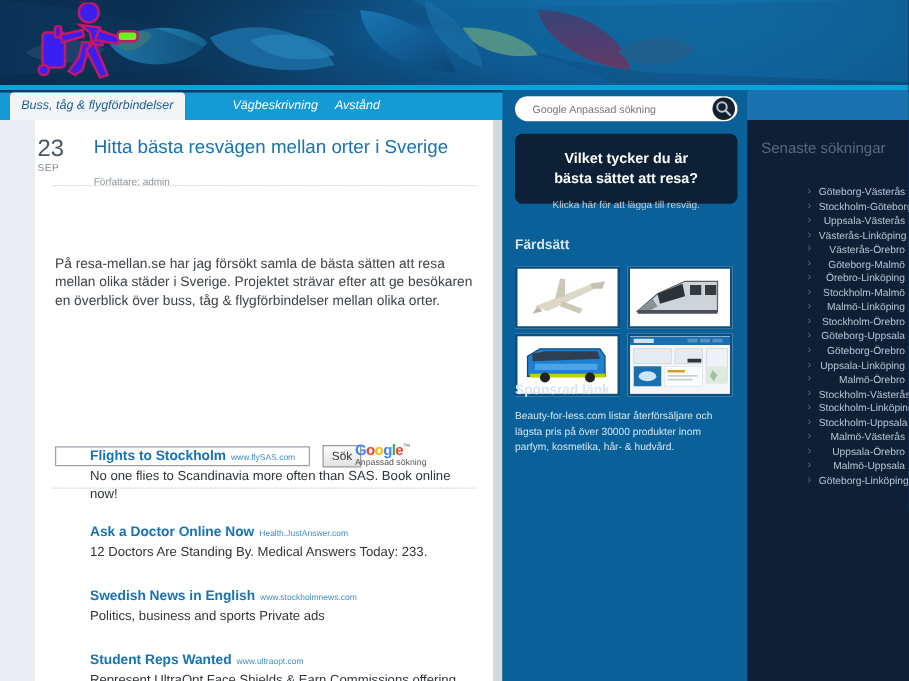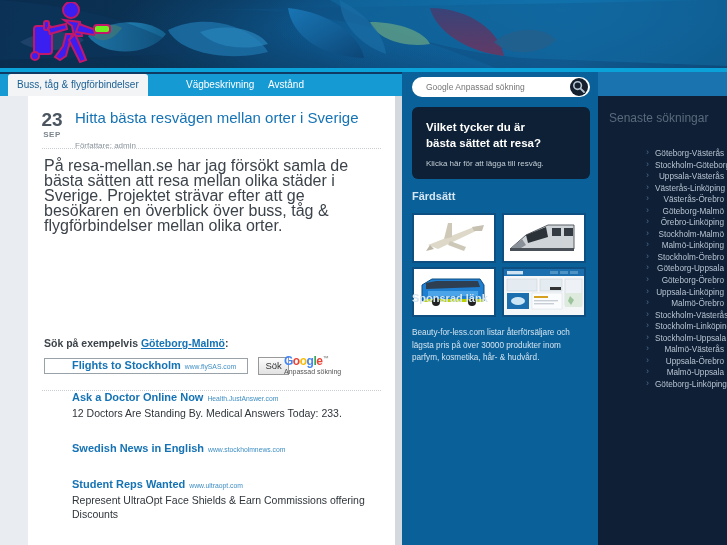--- a/index.html
+++ b/index.html
@@ -24,20 +24,21 @@
   .accentbar {
     position:absolute; left:0; top:68px; width:727px; height:6px;
     background:#0aa2d9;
   }
   .logo { position:absolute; left:22px; top:2px; width:112px; height:66px; }
 
   
   .tabbar {
     position:absolute; left:0; top:74px; width:727px; height:22px;
     background:#169ad4;
+    font-style:italic;
   }
   .tab {
     position:absolute; top:0; height:22px; line-height:22px;
     font-size:10px; color:#ffffff; white-space:nowrap; cursor:pointer;
   }
   .tab.active {
     background:#f2f4f6; color:#1a5f93;
     border-radius:3px 3px 0 0;
     padding:0 9px; left:8px; font-weight:400;
   }
@@ -65,39 +66,39 @@
     position:absolute; left:598px; top:96px; width:129px; height:449px;
     background:#0f1f35;
   }
   .right-col-top {
     position:absolute; left:598px; top:72px; width:129px; height:24px;
     background:#1a72ae;
   }
 
   
   .datebox {
-    position:absolute; left:2px; top:14px; width:44px; text-align:center;font-weight:bold;
+    position:absolute; left:2px; top:14px; width:44px; text-align:left;
   }
   .date-day { font-size:19px; color:#4a5560; line-height:20px; }
   .date-mon { font-size:8px; color:#7b858e; letter-spacing:.5px; }
   .post-title {
     position:absolute; left:47px; top:12px; right:14px;
     font-size:15px; color:#1573b5; line-height:19px; cursor:pointer;
   }
   .post-meta {
     position:absolute; left:47px; top:33px;
     font-size:8px; color:#8b949c;margin-top:12px;
   }
   .divider {
     position:absolute; left:14px; right:14px; height:0;
     border-top:1px dotted #c9ced3;
   }
   .body-text {
     position:absolute; left:16px; right:16px;
-    font-size:16px; color:#3c434a; line-height:15px;
+    font-size:11px; color:#3c434a; line-height:15px;margin-top:46px;
   }
   .para2 { }
   .hint {
     position:absolute; left:16px; top:241px;
     font-size:10.5px; color:#3c434a; font-weight:bold;
   }
   .hint a { color:#1573b5; }
   .searchrow { position:absolute; left:16px; top:260px; }
   .search-input {
     width:204px; height:16px; border:1px solid #9aa2a9;
@@ -136,22 +137,22 @@
   .gsearch-input {
     position:absolute; left:12px; top:0; width:140px; height:20px;
     border:0; outline:0; background:transparent;
     font-size:8.5px; color:#444; font-family:"Liberation Sans", sans-serif;
   }
   .gsearch-btn {
     position:absolute; right:2px; top:1px; width:18px; height:18px;
     border-radius:50%; background:#14202e; cursor:pointer;
   }
   .promo {
-    position:absolute; left:10px; top:35px; width:178px; height:72px;
-    background:#0d2035; border-radius:6px; padding:12px 14px;
+    position:absolute; left:10px; top:35px; width:178px; height:56px;
+    background:#0d2035; border-radius:6px; padding:12px 14px;text-align:center;
   }
   .promo-h {
     font-size:11.5px; font-weight:bold; color:#ffffff; line-height:16px;
   }
   .promo-s { font-size:8px; color:#c4cdd6; margin-top:8px; }
   .mid-h {
     position:absolute; left:10px; font-size:11px; color:#d6e6f2; font-weight:bold;
   }
   .thumbs { position:absolute; left:10px; top:141px; width:178px; }
   .thumb {
@@ -248,44 +249,45 @@
       <div class="date-mon">SEP</div>
     </div>
 
     <div class="post-title">Hitta bästa resvägen mellan orter i Sverige</div>
     <div class="post-meta">Författare: admin</div>
 
     <div class="divider" style="top:52px"></div>
 
     <div class="body-text" style="top:62px">På resa-mellan.se har jag försökt samla de bästa sätten att resa mellan olika städer i Sverige. Projektet strävar efter att ge besökaren en överblick över buss, tåg &amp; flygförbindelser mellan olika orter.</div>
 
-    <div class="hint"><span>Sök på exempelvis </span><a href="#">Göteborg-Malmö</a><span>:</span></div>
 
     <div class="searchrow">
       <input class="search-input" type="text" value="" style="">
       <button class="search-btn">Sök</button>
     </div>
 
     <div class="gbrand">
       <div class="gword"><span class="b">G</span><span class="r">o</span><span class="y">o</span><span class="b">g</span><span class="g">l</span><span class="r">e</span><span class="tm">™</span></div>
       <div class="gsub">Anpassad sökning</div>
     </div>
 
     <div class="divider" style="top:294px"></div>
 
     <div class="ads">
       <div class="ad">
         <span class="ad-title">Flights to Stockholm</span><span class="ad-url">www.flySAS.com</span>
+        <div class="ad-desc">No one flies to Scandinavia more often than SAS. Book online now!</div>
       </div>
       <div class="ad">
         <span class="ad-title">Ask a Doctor Online Now</span><span class="ad-url">Health.JustAnswer.com</span>
         <div class="ad-desc">12 Doctors Are Standing By. Medical Answers Today: 233.</div>
       </div>
       <div class="ad" style="margin-top:18px">
         <span class="ad-title">Swedish News in English</span><span class="ad-url">www.stockholmnews.com</span>
+        <div class="ad-desc">Politics, business and sports Private ads</div>
       </div>
       <div class="ad" style="margin-top:18px">
         <span class="ad-title">Student Reps Wanted</span><span class="ad-url">www.ultraopt.com</span>
         <div class="ad-desc">Represent UltraOpt Face Shields &amp; Earn Commissions offering Discounts</div>
       </div>
     </div>
   </div>
 
   <div class="mid-col">
 
@@ -356,21 +358,21 @@
           <rect x="30" y="27" width="14" height="2" fill="#d6a020"></rect>
           <rect x="30" y="31" width="24" height="1.4" fill="#c7ced5"></rect>
           <rect x="30" y="34" width="20" height="1.4" fill="#c7ced5"></rect>
           <rect x="61" y="24" width="17" height="14" fill="#dfeadf"></rect>
           <path d="M66 27 L70 31 L67 36 L64 32 Z" fill="#9cc39c"></path>
           <rect x="46" y="18" width="11" height="3" fill="#333"></rect>
         </svg>
       </div>
     </div>
 
-    <div class="mid-h" style="top:220px">Sponsrad länk</div>
+    <div class="mid-h" style="top:234px">Sponsrad länk</div>
     <div class="sponsor-body">Beauty-for-less.com listar återförsäljare och lägsta pris på över 30000 produkter inom parfym, kosmetika, hår- &amp; hudvård.</div>
   </div>
 
   <div class="right-col-top"></div>
   <div class="right-col">
     <div class="right-h">Senaste sökningar</div>
     <ul class="rlist" id="recent-list">
         <li>Göteborg-Västerås</li>
         <li>Stockholm-Göteborg</li>
         <li>Uppsala-Västerås</li>

